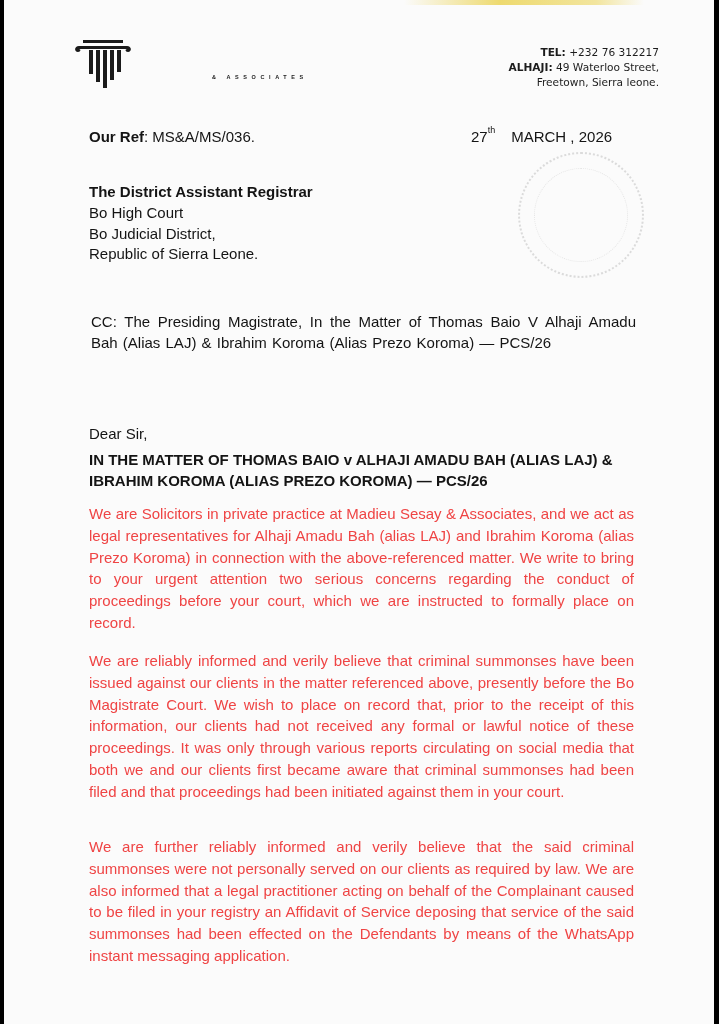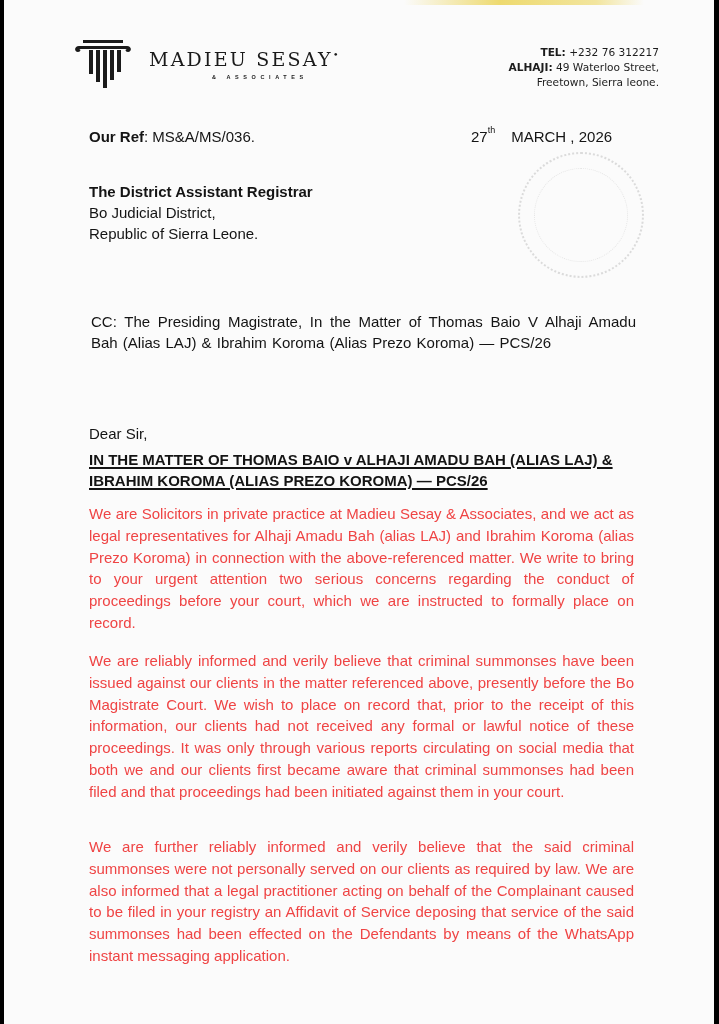--- a/index.html
+++ b/index.html
@@ -153,21 +153,20 @@
       font-size: 15px;
     }
     .subject {
       position: absolute;
       left: 85px;
       top: 449px;
       width: 550px;
       font-size: 15px;
       font-weight: bold;
       line-height: 21px;
-      text-decoration: underline;
       text-decoration-thickness: 1.5px;
       text-underline-offset: 2px;
     }
     .para {
       position: absolute;
       left: 85px;
       width: 545px;
       font-size: 15px;
       line-height: 21.8px;
       text-align: justify;
@@ -186,38 +185,38 @@
   <div class="logo">
     <svg class="logo-icon" viewBox="0 0 60 50">
       <rect x="11" y="2" width="40" height="3" fill="#1a1a1a"></rect>
       <path d="M6 14 C2 14 2 8 7 8 L55 8 C60 8 60 14 56 14 C53 14 53 11 55 11 L7 11 C9 11 9 14 6 14 Z" fill="#1a1a1a"></path>
       <rect x="17" y="12" width="4" height="24" fill="#1a1a1a"></rect>
       <rect x="24" y="12" width="4" height="32" fill="#1a1a1a"></rect>
       <rect x="31" y="12" width="4" height="38" fill="#1a1a1a"></rect>
       <rect x="38" y="12" width="4" height="30" fill="#1a1a1a"></rect>
       <rect x="45" y="12" width="4" height="22" fill="#1a1a1a"></rect>
     </svg>
-    <div class="logo-name"><span>MADIEU SESAY</span><span class="dot">•</span></div>
     <div class="logo-sub">&amp; ASSOCIATES</div>
   </div>
 
   <div class="contact">
     <div><b>TEL:</b> <span>+232 76 312217</span></div>
     <div><b>ALHAJI:</b> <span>49 Waterloo Street,</span></div>
     <div>Freetown, Sierra leone.</div>
   </div>
 
   <div class="ref"><b>Our Ref</b><span>: MS&amp;A/MS/036.</span></div>
 
   <div class="date"><span>27</span><sup>th</sup><span>MARCH , 2026</span></div>
 
   <div class="stamp"></div>
 
   <div class="address">
     <div class="addr-title">The District Assistant Registrar</div>
+    <div>Bo High Court</div>
     <div>Bo Judicial District,</div>
     <div>Republic of Sierra Leone.</div>
   </div>
 
   <div class="cc">CC: The Presiding Magistrate, In the Matter of Thomas Baio V Alhaji Amadu Bah (Alias LAJ) &amp; Ibrahim Koroma (Alias Prezo Koroma) — PCS/26</div>
 
   <div class="salutation">Dear Sir,</div>
 
   <div class="subject">IN THE MATTER OF THOMAS BAIO v ALHAJI AMADU BAH (ALIAS LAJ) &amp; IBRAHIM KOROMA (ALIAS PREZO KOROMA) — PCS/26</div>
 

